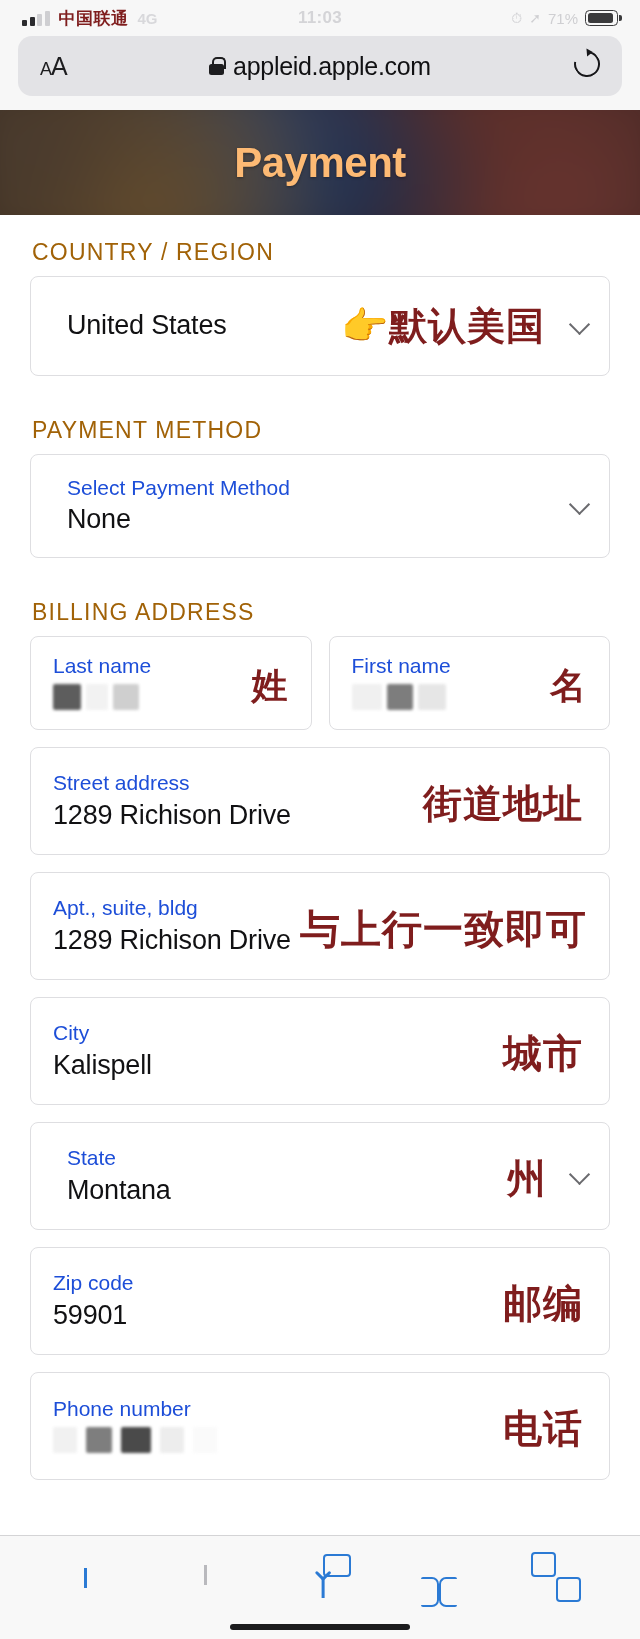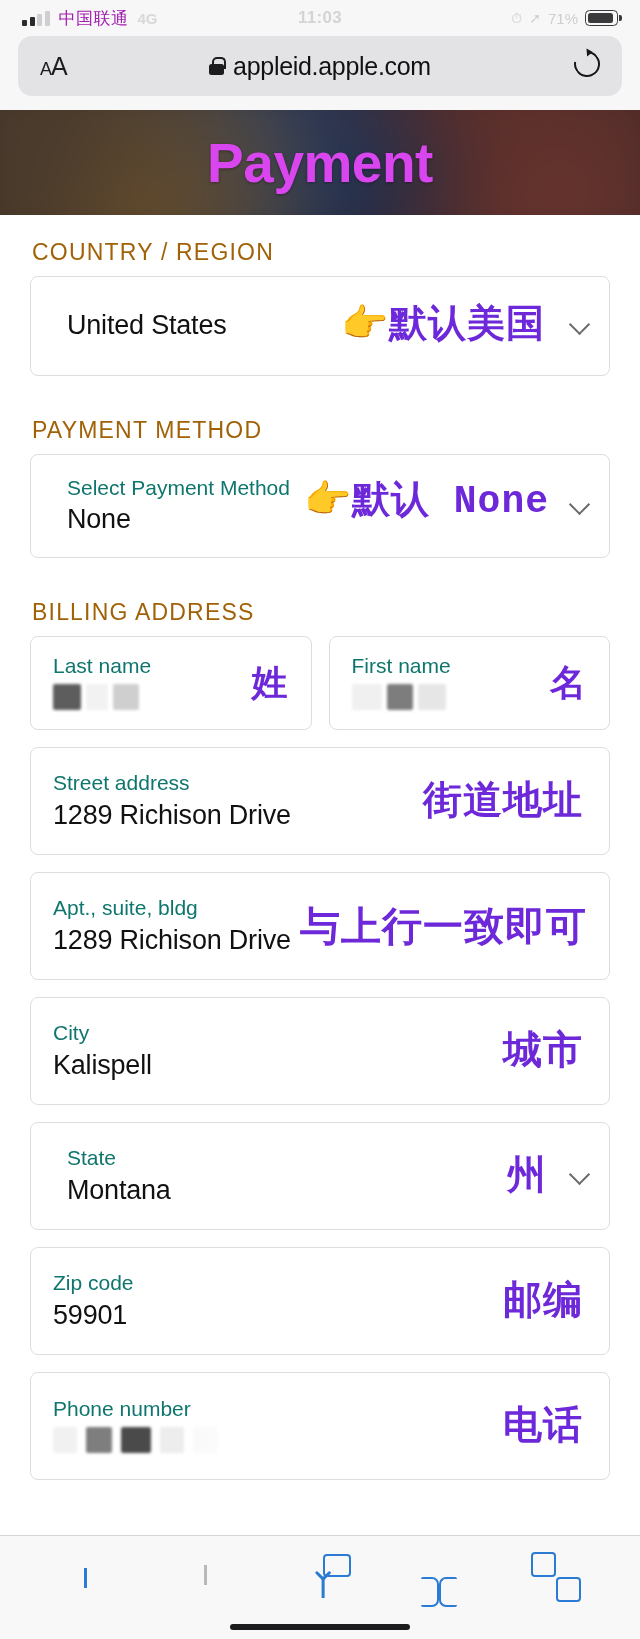--- a/index.html
+++ b/index.html
@@ -47,23 +47,24 @@
     width: 5px;
     border-radius: 1px;
     background: #2b2b2e;
   }
   .signal-bars i:nth-child(1) { height: 6px; }
   .signal-bars i:nth-child(2) { height: 9px; }
   .signal-bars i:nth-child(3) { height: 12px; background: #cfcfd2; }
   .signal-bars i:nth-child(4) { height: 15px; background: #cfcfd2; }
   .carrier-text {
     font-size: 17px;
-    color: #a21caf;
+    color: #7f1d1d;
     letter-spacing: 0.5px;
     filter: blur(0.6px);
+    font-weight: bold;
   }
   .network-type {
     font-size: 15px;
     color: #d8d8db;
     font-weight: 600;
     filter: blur(0.6px);
   }
   .status-clock {
     position: absolute;
     left: 0; right: 0;
@@ -222,22 +223,22 @@
       linear-gradient(90deg, #1a1412 0%, #37281f 18%, #22304d 42%, #2c2023 62%, #52302c 80%, #2a1d1b 100%);
     filter: blur(22px);
   }
   .page-header .title {
     position: relative;
     z-index: 2;
     height: 100%;
     display: flex;
     align-items: center;
     justify-content: center;
-    color: #d946ef;
-    font-size: 55px;
+    color: #fdba74;
+    font-size: 42px;
     font-weight: bold;
     letter-spacing: -0.5px;
     text-shadow: 0 1px 3px rgba(0,0,0,0.35);
   }
 
   
   .form {
     padding: 0 30px;
     background: #fff;
   }
@@ -255,21 +256,21 @@
     min-height: 92px;
     padding: 16px 22px;
     display: flex;
     flex-direction: column;
     justify-content: center;
     margin-bottom: 17px;
   }
   .field.with-chevron { padding-right: 58px; padding-left: 36px; }
   .field .flabel {
     font-size: 21px;
-    color: #0f766e;
+    color: #1d4ed8;
     line-height: 1.25;
     margin-bottom: 2px;
   }
   .field .fvalue {
     font-size: 27px;
     color: #111113;
     line-height: 1.25;
     letter-spacing: -0.2px;
   }
   .field.single .fvalue {
@@ -297,23 +298,23 @@
   .redacted span {
     display: block;
     height: 26px;
     border-radius: 2px;
     filter: blur(1.4px);
   }
 
   
   .anno {
     position: absolute;
-    color: #6d28d9;
+    color: #7f1d1d;
     font-weight: bold;
-    font-family: Liberation Mono, monospace;
+    font-family: Liberation Serif, serif;
     letter-spacing: 1px;
     white-space: nowrap;
     pointer-events: none;
     z-index: 5;
     line-height: 1;
   }
   .anno .hand {
     font-weight: normal;
     letter-spacing: 0;
   }
@@ -496,23 +497,20 @@
       <div class="anno" style="right:64px; top:50%; transform:translateY(-50%); font-size:38px;">
         <span class="hand">👉</span><span>默认美国</span>
       </div>
       <span class="chevron"></span>
     </div>
 
     <div class="section-label">PAYMENT METHOD</div>
     <div class="field with-chevron" style="min-height:104px;">
       <div class="flabel">Select Payment Method</div>
       <div class="fvalue">None</div>
-      <div class="anno" style="right:60px; top:46%; transform:translateY(-50%); font-size:38px;">
-        <span class="hand">👉</span><span>默认 None</span>
-      </div>
       <span class="chevron"></span>
     </div>
 
     <div class="section-label">BILLING ADDRESS</div>
 
     <div class="row2">
 
       <div class="field">
         <div class="flabel">Last name</div>
         <div class="redacted">

